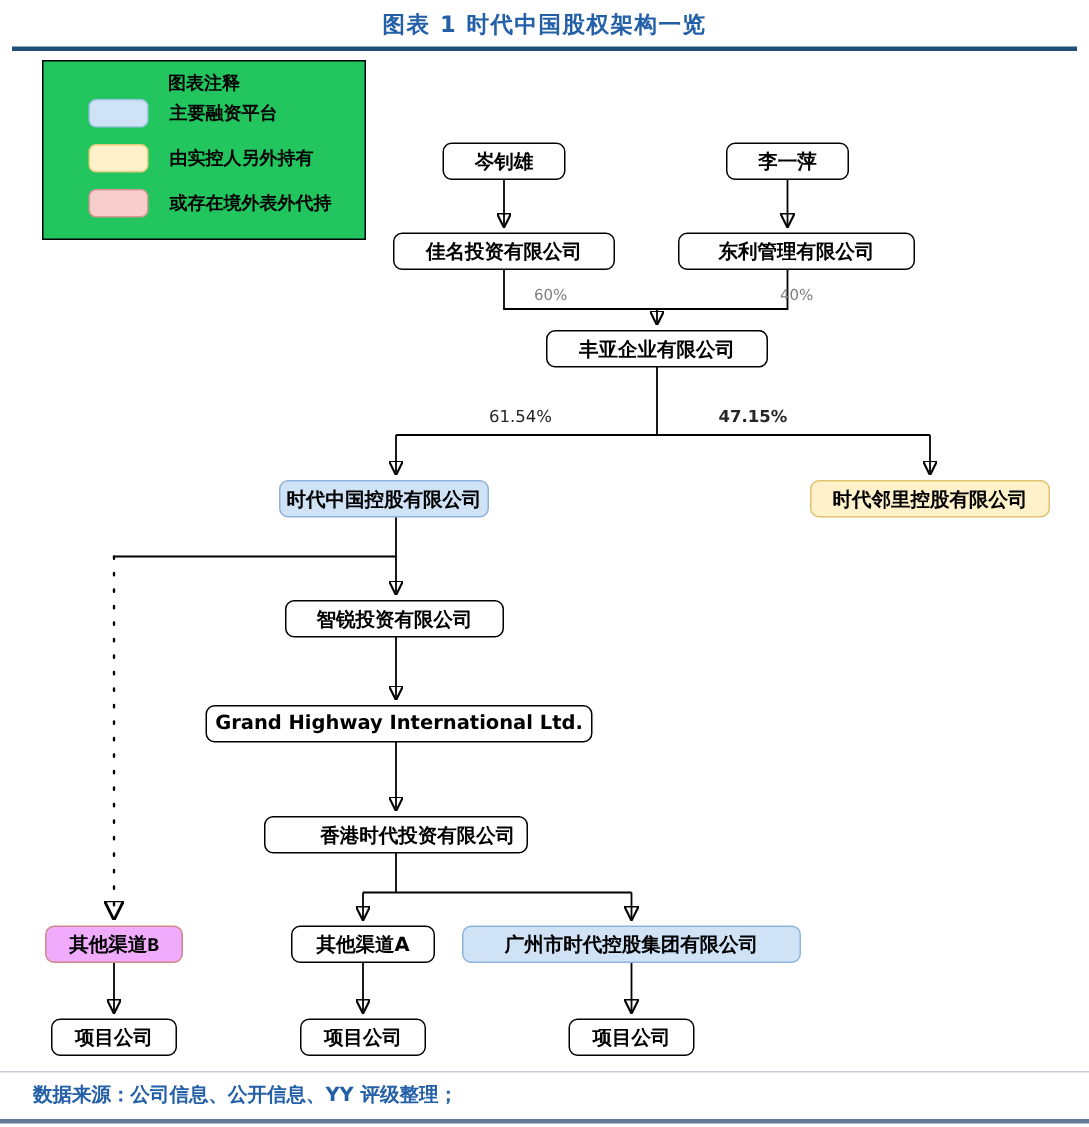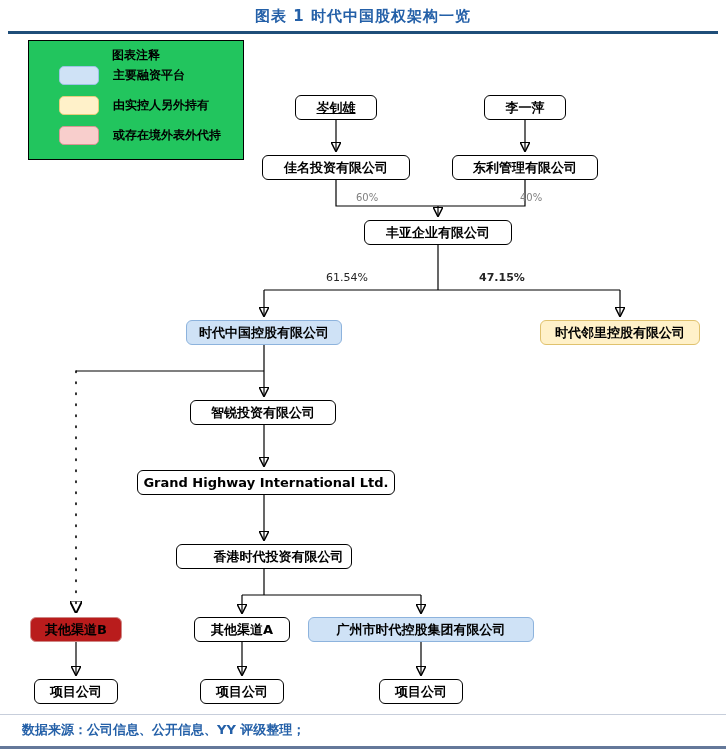--- a/index.html
+++ b/index.html
@@ -29,21 +29,21 @@
 
   
   .node {
     position:absolute; box-sizing:border-box; height:25px;
     border:1.5px solid #000; border-radius:6px; background:#fff;
     font-size:13px; font-weight:bold; color:#000;
     display:flex; align-items:center; justify-content:center; white-space:nowrap;
   }
   .node.blue   { background:#cfe2f6; border-color:#8db3dd; }
   .node.yellow { background:#fff1c9; border-color:#e0c26e; }
-  .node.pink   { background:#b91c1c; border-color:#cf8886; }
+  .node.pink   { background:#f0abfc; border-color:#cf8886;font-family:Liberation Mono, monospace; }
 
   
   .connectors { position:absolute; left:0; top:0; pointer-events:none; }
   .connectors path { stroke:#000; stroke-width:1.2; fill:none; }
   .connectors path.dotted { stroke-dasharray:1.5 9.5; stroke-linecap:round; stroke-width:1.6; }
 
   .pct { position:absolute; font-size:10px; color:#808080; }
   .pct.dark { font-size:11px; color:#262626; }
 
   
@@ -97,26 +97,26 @@
     <div class="legend-row lr2">
       <span class="swatch yellow"></span>
       <span class="legend-label">由实控人另外持有</span>
     </div>
     <div class="legend-row lr3">
       <span class="swatch pink"></span>
       <span class="legend-label">或存在境外表外代持</span>
     </div>
   </div>
 
-  <div class="node" style="left:295px; top:95px;  width:82px;text-decoration:underline;">岑钊雄</div>
+  <div class="node" style="left:295px; top:95px;  width:82px;">岑钊雄</div>
   <div class="node" style="left:484px; top:95px;  width:82px;">李一萍</div>
   <div class="node" style="left:262px; top:155px; width:148px;">佳名投资有限公司</div>
-  <div class="node" style="left:452px; top:155px; width:146px;">东利管理有限公司</div>
+  <div class="node" style="left:452px; top:155px; width:158px;">东利管理有限公司</div>
   <div class="node" style="left:364px; top:220px; width:148px;">丰亚企业有限公司</div>
-  <div class="node blue" style="left:186px; top:320px; width:156px;">时代中国控股有限公司</div>
+  <div class="node blue" style="left:186px; top:320px; width:140px;">时代中国控股有限公司</div>
   <div class="node yellow" style="left:540px; top:320px; width:160px;">时代邻里控股有限公司</div>
   <div class="node" style="left:190px; top:400px; width:146px;">智锐投资有限公司</div>
   <div class="node" style="left:137px; top:470px; width:258px;">Grand Highway International Ltd.</div>
   <div class="node" style="left:176px; top:544px; width:176px;padding-left:29px;">香港时代投资有限公司</div>
   <div class="node pink" style="left:30px;  top:617px; width:92px;">其他渠道B</div>
   <div class="node" style="left:194px; top:617px; width:96px;">其他渠道A</div>
   <div class="node blue" style="left:308px; top:617px; width:226px;">广州市时代控股集团有限公司</div>
   <div class="node" style="left:34px;  top:679px; width:84px;">项目公司</div>
   <div class="node" style="left:200px; top:679px; width:84px;">项目公司</div>
   <div class="node" style="left:379px; top:679px; width:84px;">项目公司</div>

